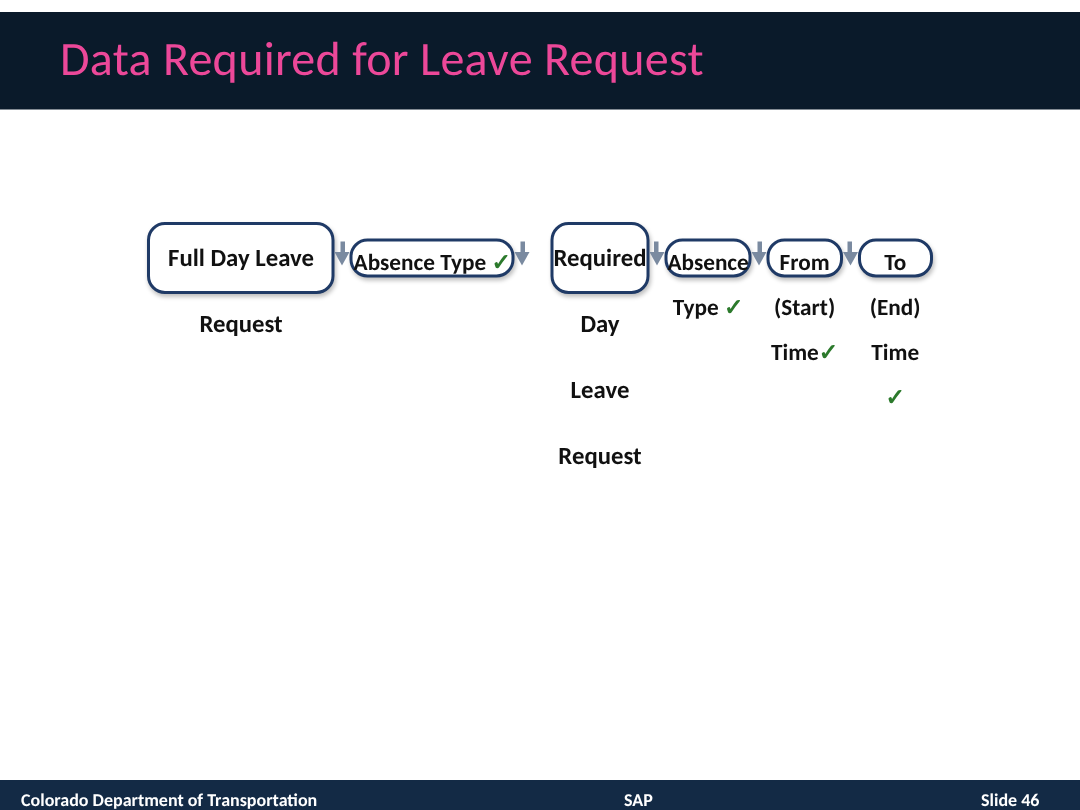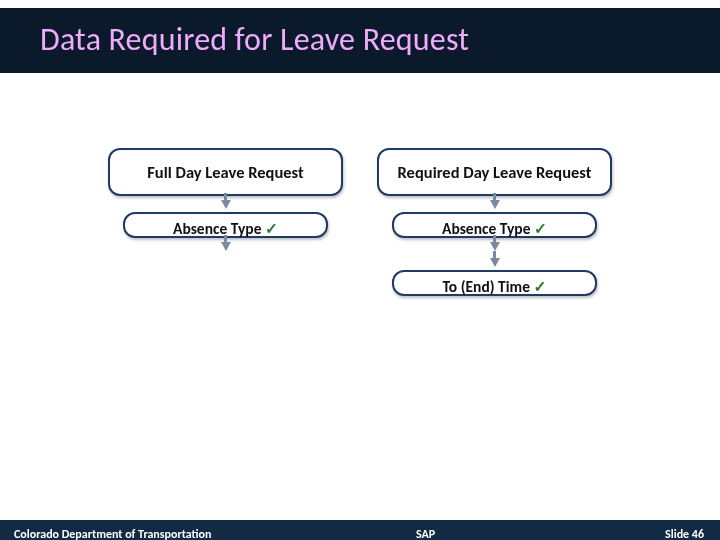--- a/index.html
+++ b/index.html
@@ -1,21 +1,21 @@
 <!DOCTYPE html>
 <html><head>
 <meta charset="utf-8">
 <style>
   * { box-sizing: border-box; margin: 0; padding: 0; }
   html, body { width: 720px; height: 540px; overflow: hidden; font-family: Calibri, Arial, sans-serif; background: #fff; }
   .slide { position: relative; width: 720px; height: 540px; background: #fff; }
 
   .title-band {
     background: #0a1a2a;
-    color: #f0abfc;
+    color: #ec4899;
     padding: 12px 0 14px 0;
     margin-top: 8px;
   }
   .title-text {
     font-size: 32px;
     font-weight: 400;
     text-align: left;
     padding-left: 40px;
     letter-spacing: 0.2px;
   }
@@ -28,21 +28,20 @@
   }
 
   .columns {
     display: flex;
     justify-content: center;
     gap: 14px;
   }
   .col {
     width: 255px;
     display: flex;
-    flex-direction: column;
     align-items: center;
   }
 
   .pill, .pill-h {
     width: 235px;
     background: #fff;
     border: 2px solid #1f3a66;
     border-radius: 12px;
     text-align: center;
     font-weight: 700;
@@ -89,21 +88,21 @@
     left: 0; bottom: 0;
     width: 720px; height: 28px;
     background: #132a45;
     color: #fff;
     font-size: 12px;
     display: flex;
     align-items: center;
   }
   .footer .org { position: absolute; left: 14px; font-weight: 600; }
   .footer .sys { position: absolute; left: 416px; font-weight: 600; }
-  .footer .num { position: absolute; right: 16px; font-weight: 600; }
+  .footer .num { position: absolute; right: 27px; font-weight: 600; }
 </style>
 </head>
 <body>
 
 <div class="slide">
 
   <div class="title-band">
     <div class="title-text">Data Required for Leave Request</div>
   </div>
 
@@ -119,20 +118,23 @@
         <div class="arrow"></div>
       </div>
 
       <div class="col">
         <div class="pill-h">Required Day Leave Request</div>
         <div class="arrow"></div>
         <div class="pill">
           <span>Absence Type </span><span class="check">✓</span>
         </div>
         <div class="arrow"></div>
+        <div class="pill">
+          <span>From (Start) Time</span><span class="check">✓</span>
+        </div>
         <div class="arrow"></div>
         <div class="pill">
           <span>To (End) Time </span><span class="check">✓</span>
         </div>
       </div>
 
     </div>
   </div>
 
   <div class="footer">

